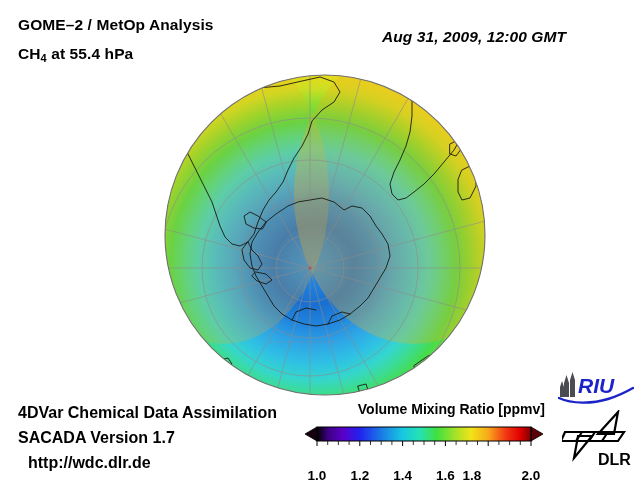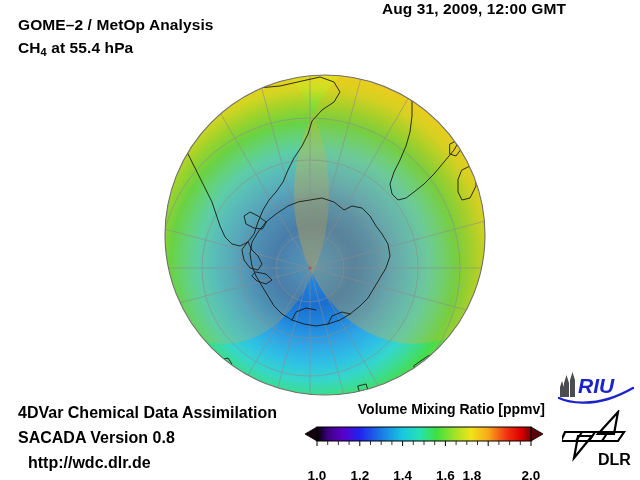--- a/index.html
+++ b/index.html
@@ -6,22 +6,22 @@
   body{
     width:640px;height:480px;background:#ffffff;
     font-family:"Liberation Sans",sans-serif;
     color:#000;overflow:hidden;position:relative;
   }
   .stage{position:absolute;left:0;top:0;width:584px;height:480px;}
 
   
   .hdr{position:absolute;font-weight:bold;font-size:15.5px;letter-spacing:.1px;}
   #hdr-title{left:18px;top:16px;}
-  #hdr-species{left:18px;top:39px;}
-  #hdr-date{right:18px;top:0;text-align:right;}
+  #hdr-species{left:18px;top:45px;}
+  #hdr-date{right:18px;top:28px;text-align:right;font-style:italic;}
   #hdr-region{right:18px;top:41px;text-align:right;}
   .sub{font-size:11px;vertical-align:-3px;}
 
   
   #globe-wrap{position:absolute;left:162px;top:74px;width:326px;height:326px;}
   #globe-svg{display:block;width:326px;height:326px;}
 
   
   .foot{position:absolute;left:18px;font-weight:bold;font-size:16px;}
   #foot-1{top:404px;}
@@ -159,21 +159,21 @@
         <g stroke="#d06a6a" stroke-width="0.8" stroke-dasharray="1.5 3" fill="none" opacity="0.8">
           <path d="M108,268 L176,268"></path>
         </g>
       </g>
 
       <circle cx="163" cy="161" r="160" fill="none" stroke="#6f6f6f" stroke-width="1.1"></circle>
     </svg>
   </div>
 
   <div class="foot" id="foot-1">4DVar Chemical Data Assimilation</div>
-  <div class="foot" id="foot-2">SACADA Version 0.8</div>
+  <div class="foot" id="foot-2">SACADA Version 1.7</div>
   <div class="foot" id="foot-3">http://wdc.dlr.de</div>
 
   <div id="cbar-block">
     <div id="cbar-title">Volume Mixing Ratio [ppmv]</div>
 
     <svg id="cbar-svg" width="242" height="28" viewBox="0 0 242 28">
       <defs>
         <linearGradient id="cbGrad" x1="0" y1="0" x2="1" y2="0">
           <stop offset="0.00" stop-color="#000000"></stop>
           <stop offset="0.05" stop-color="#3c0080"></stop>

